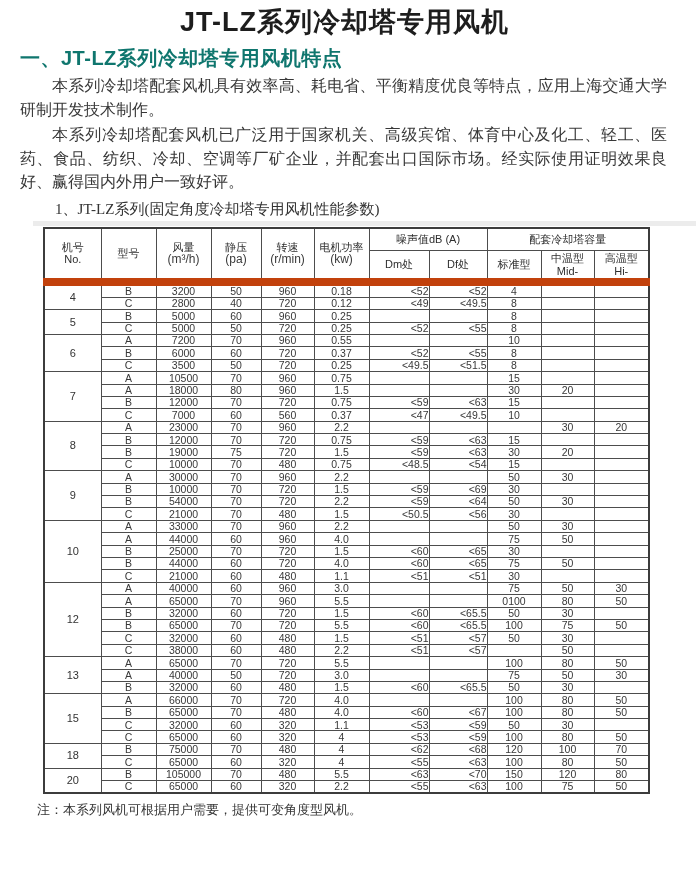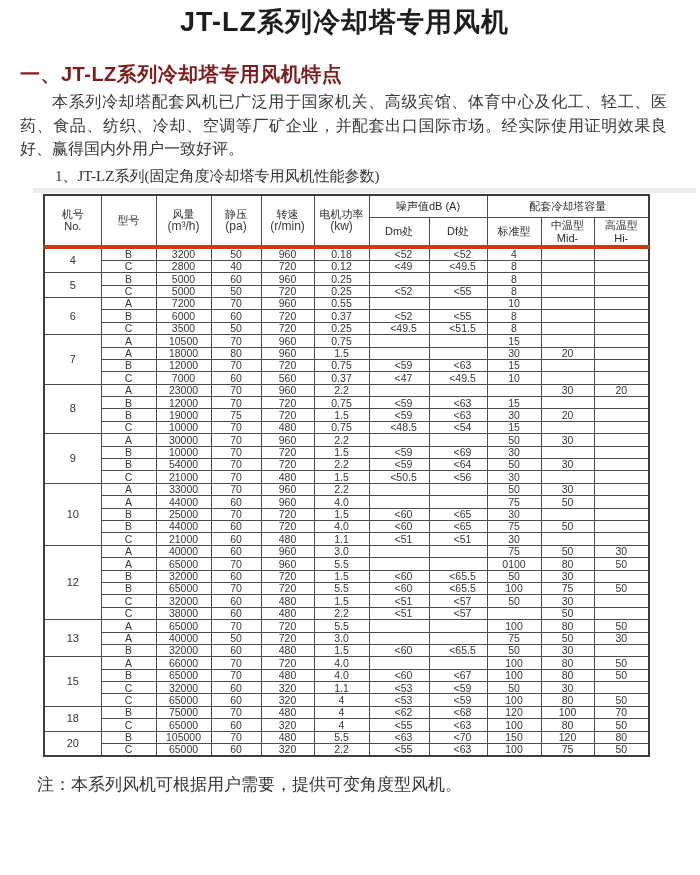--- a/index.html
+++ b/index.html
@@ -19,22 +19,22 @@
     font-size: 27px;
     line-height: 32px;
     color: #1d1d1d;
     letter-spacing: 1px;
   }
   .section-heading {
     font-family: "Liberation Sans", sans-serif;
     font-weight: 800;
     font-size: 20px;
     line-height: 27px;
-    color: #7f1d1d;
-    margin: 23px 0 0 20px;
+    color: #0f766e;
+    margin: 7px 0 0 20px;
     letter-spacing: 0.5px;
   }
   .section-heading.second { margin-top: 4px; }
   .body-para {
     margin: 2px 22px 0 20px;
     font-size: 16px;
     line-height: 23.5px;
     text-align: justify;
     text-indent: 2em;
     color: #383838;
@@ -69,48 +69,49 @@
   table.perf th {
     font-weight: normal;
     font-size: 11px;
     line-height: 1.15;
     color: #2e2e2e;
     padding: 1px 0;
   }
   table.perf thead tr:first-child th { height: 23px; }
   table.perf thead tr:last-child th { height: 24px; }
   table.perf thead th .sub { font-size: 12px; line-height: 1.05; color: #3a3a3a; }
-  table.perf thead { border-bottom: 4px solid #c2410c; }
+  table.perf thead { border-bottom: 8px solid #c2410c; }
   table.perf td {
     height: 12.4px;
     font-size: 10.5px;
     line-height: 1;
     padding: 0;
     color: #383838;
   }
-  table.perf td.noise { text-align: center; padding-left: 9px; }
+  table.perf td.noise { text-align: right; padding-left: 9px; }
   table.perf tr.group-start td { border-top: 1.6px solid #3c3c3c; }
   table.perf td.no-cell { font-size: 11px; color: #333333; }
 
   .footnote {
-    margin: 21px 0 0 37px;
-    font-size: 17px;
+    margin: 9px 0 0 37px;
+    font-size: 13px;
     line-height: 14px;
     color: #353535;
   }
 </style>
 </head>
 <body>
 
 <div class="page">
 
   <div class="doc-title">JT-LZ系列冷却塔专用风机</div>
 
   <div class="section-heading">一、JT-LZ系列冷却塔专用风机特点</div>
 
+  <p class="body-para">本系列冷却塔配套风机具有效率高、耗电省、平衡精度优良等特点，应用上海交通大学研制开发技术制作。</p>
   <p class="body-para">本系列冷却塔配套风机已广泛用于国家机关、高级宾馆、体育中心及化工、轻工、医药、食品、纺织、冷却、空调等厂矿企业，并配套出口国际市场。经实际使用证明效果良好、赢得国内外用户一致好评。</p>
 
 
   <div class="table-caption">1、JT-LZ系列(固定角度冷却塔专用风机性能参数)</div>
 
   <div class="scan-band"></div>
 
   <table class="perf">
     <colgroup>
       <col style="width:57px">

